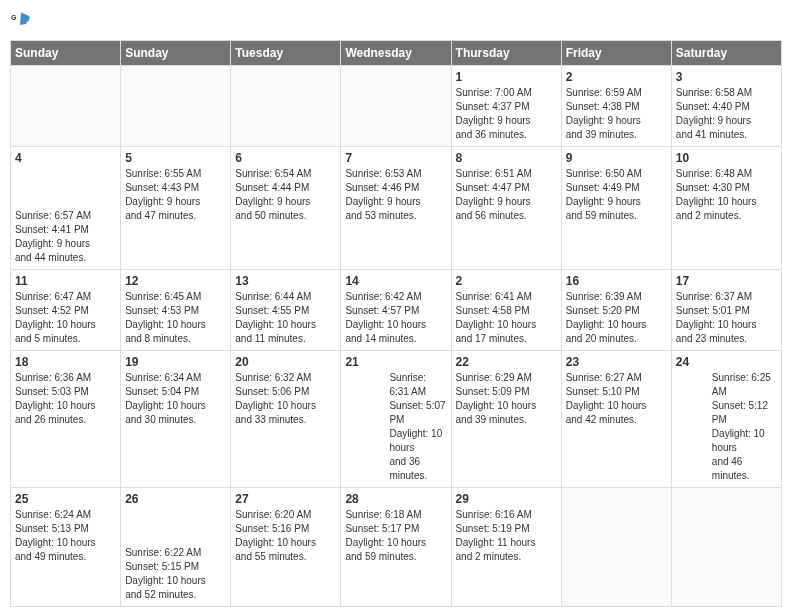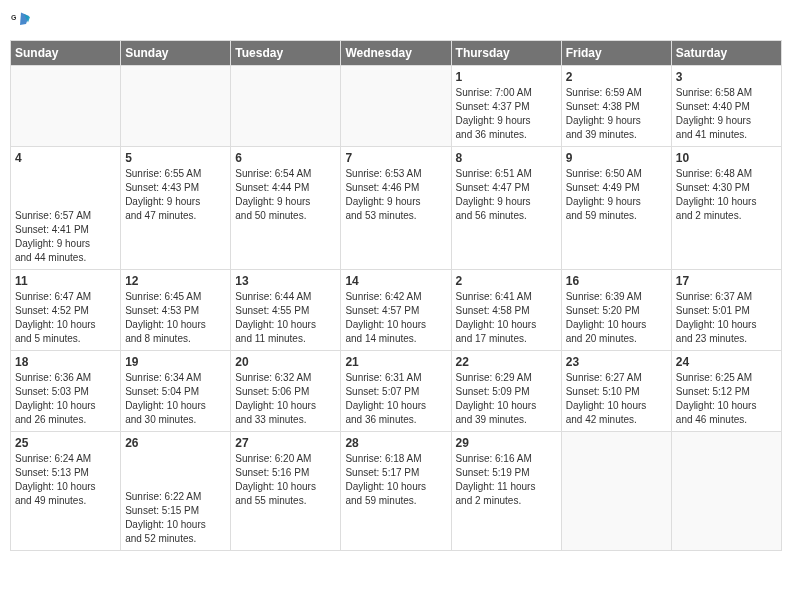--- a/index.html
+++ b/index.html
@@ -266,42 +266,42 @@
         </td>
         <td>
           <span class="day-number">20</span>
           <div class="day-info" style="white-space: pre-line;">Sunrise: 6:32 AM
 Sunset: 5:06 PM
 Daylight: 10 hours
 and 33 minutes.</div>
         </td>
         <td>
           <span class="day-number">21</span>
-          <div class="day-info" style="white-space: pre-line;">Sunrise: 6:31 AM
+          <div class="day-info" style="white-space: pre-line; margin-left: 44px;">Sunrise: 6:31 AM
 Sunset: 5:07 PM
 Daylight: 10 hours
 and 36 minutes.</div>
         </td>
         <td>
           <span class="day-number">22</span>
           <div class="day-info" style="white-space: pre-line;">Sunrise: 6:29 AM
 Sunset: 5:09 PM
 Daylight: 10 hours
 and 39 minutes.</div>
         </td>
         <td>
           <span class="day-number">23</span>
           <div class="day-info" style="white-space: pre-line;">Sunrise: 6:27 AM
 Sunset: 5:10 PM
 Daylight: 10 hours
 and 42 minutes.</div>
         </td>
         <td>
           <span class="day-number">24</span>
-          <div class="day-info" style="white-space: pre-line;">Sunrise: 6:25 AM
+          <div class="day-info" style="white-space: pre-line; margin-left: 36px;">Sunrise: 6:25 AM
 Sunset: 5:12 PM
 Daylight: 10 hours
 and 46 minutes.</div>
         </td>
       </tr>
       <tr>
         <td>
           <span class="day-number">25</span>
           <div class="day-info" style="white-space: pre-line;">Sunrise: 6:24 AM
 Sunset: 5:13 PM

